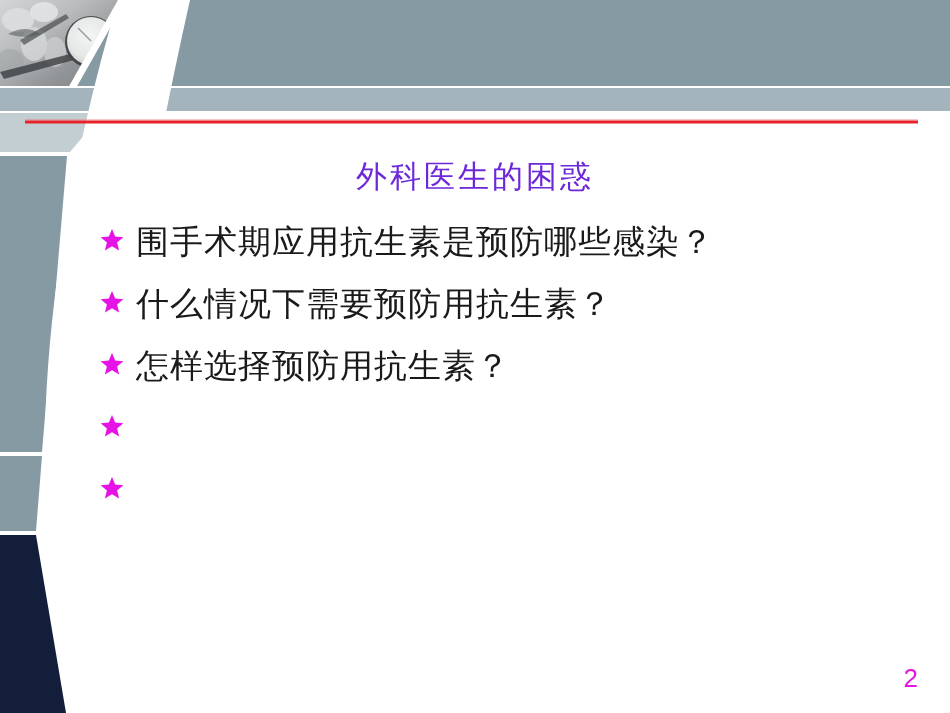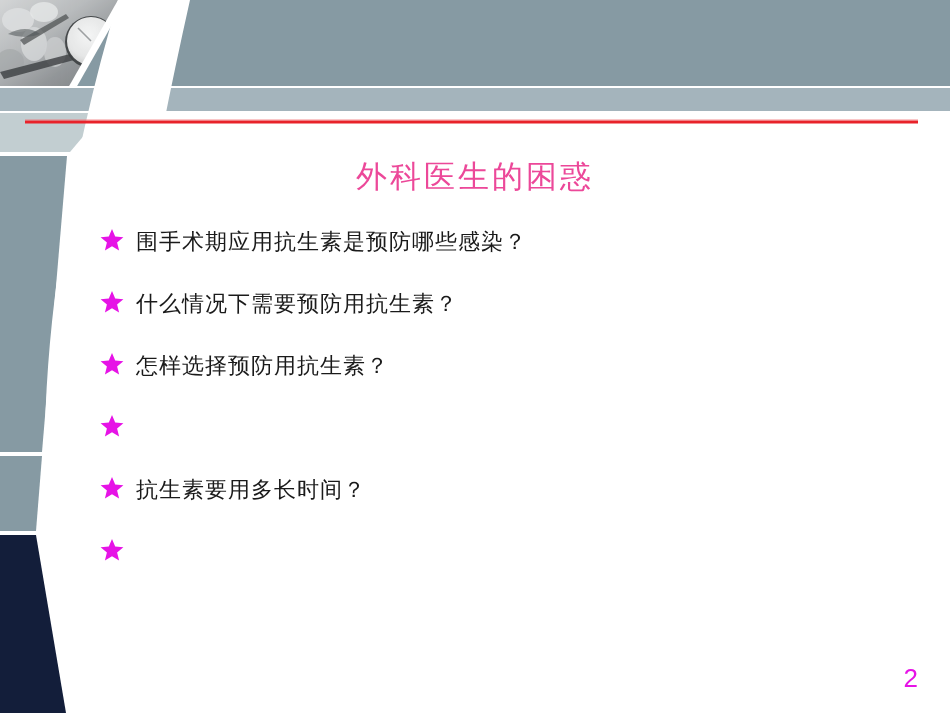--- a/index.html
+++ b/index.html
@@ -33,21 +33,21 @@
   
   #title {
     position: absolute;
     left: 0;
     top: 157px;
     width: 950px;
     text-align: center;
     font-size: 31px;
     line-height: 40px;
     font-weight: 400;
-    color: #ec4899;
+    color: #6d28d9;
     letter-spacing: 3px;
     font-family: "Liberation Serif", "DejaVu Serif", serif;
     white-space: nowrap;
   }
 
   
   #bullets {
     position: absolute;
     left: 100px;
     top: 228px;
@@ -61,21 +61,21 @@
   .bullet-star {
     flex: 0 0 auto;
     width: 24px;
     height: 26px;
     margin-right: 12px;
     line-height: 26px;
   }
   .bullet-star svg { display: block; }
   .bullet-text {
     flex: 1 1 auto;
-    font-size: 22px;
+    font-size: 33px;
     line-height: 28px;
     color: #1a1a1a;
     letter-spacing: 1px;
     font-family: "Liberation Serif", "DejaVu Serif", serif;
     white-space: nowrap;
   }
 
   
   #page-number {
     position: absolute;
@@ -191,28 +191,20 @@
     </div>
 
     <div class="bullet-row">
       <span class="bullet-star">
         <svg viewBox="0 0 24 24" width="24" height="24" aria-hidden="true">
           <polygon points="12,1 15.2,8.6 23.4,9.2 17.1,14.5 19.1,22.6 12,18.2 4.9,22.6 6.9,14.5 0.6,9.2 8.8,8.6" fill="#E613E6"></polygon>
         </svg>
       </span>
     </div>
 
-    <div class="bullet-row">
-      <span class="bullet-star">
-        <svg viewBox="0 0 24 24" width="24" height="24" aria-hidden="true">
-          <polygon points="12,1 15.2,8.6 23.4,9.2 17.1,14.5 19.1,22.6 12,18.2 4.9,22.6 6.9,14.5 0.6,9.2 8.8,8.6" fill="#E613E6"></polygon>
-        </svg>
-      </span>
-      <span class="bullet-text">抗生素要用多长时间？</span>
-    </div>
 
     <div class="bullet-row">
       <span class="bullet-star">
         <svg viewBox="0 0 24 24" width="24" height="24" aria-hidden="true">
           <polygon points="12,1 15.2,8.6 23.4,9.2 17.1,14.5 19.1,22.6 12,18.2 4.9,22.6 6.9,14.5 0.6,9.2 8.8,8.6" fill="#E613E6"></polygon>
         </svg>
       </span>
     </div>
 
   </div>

